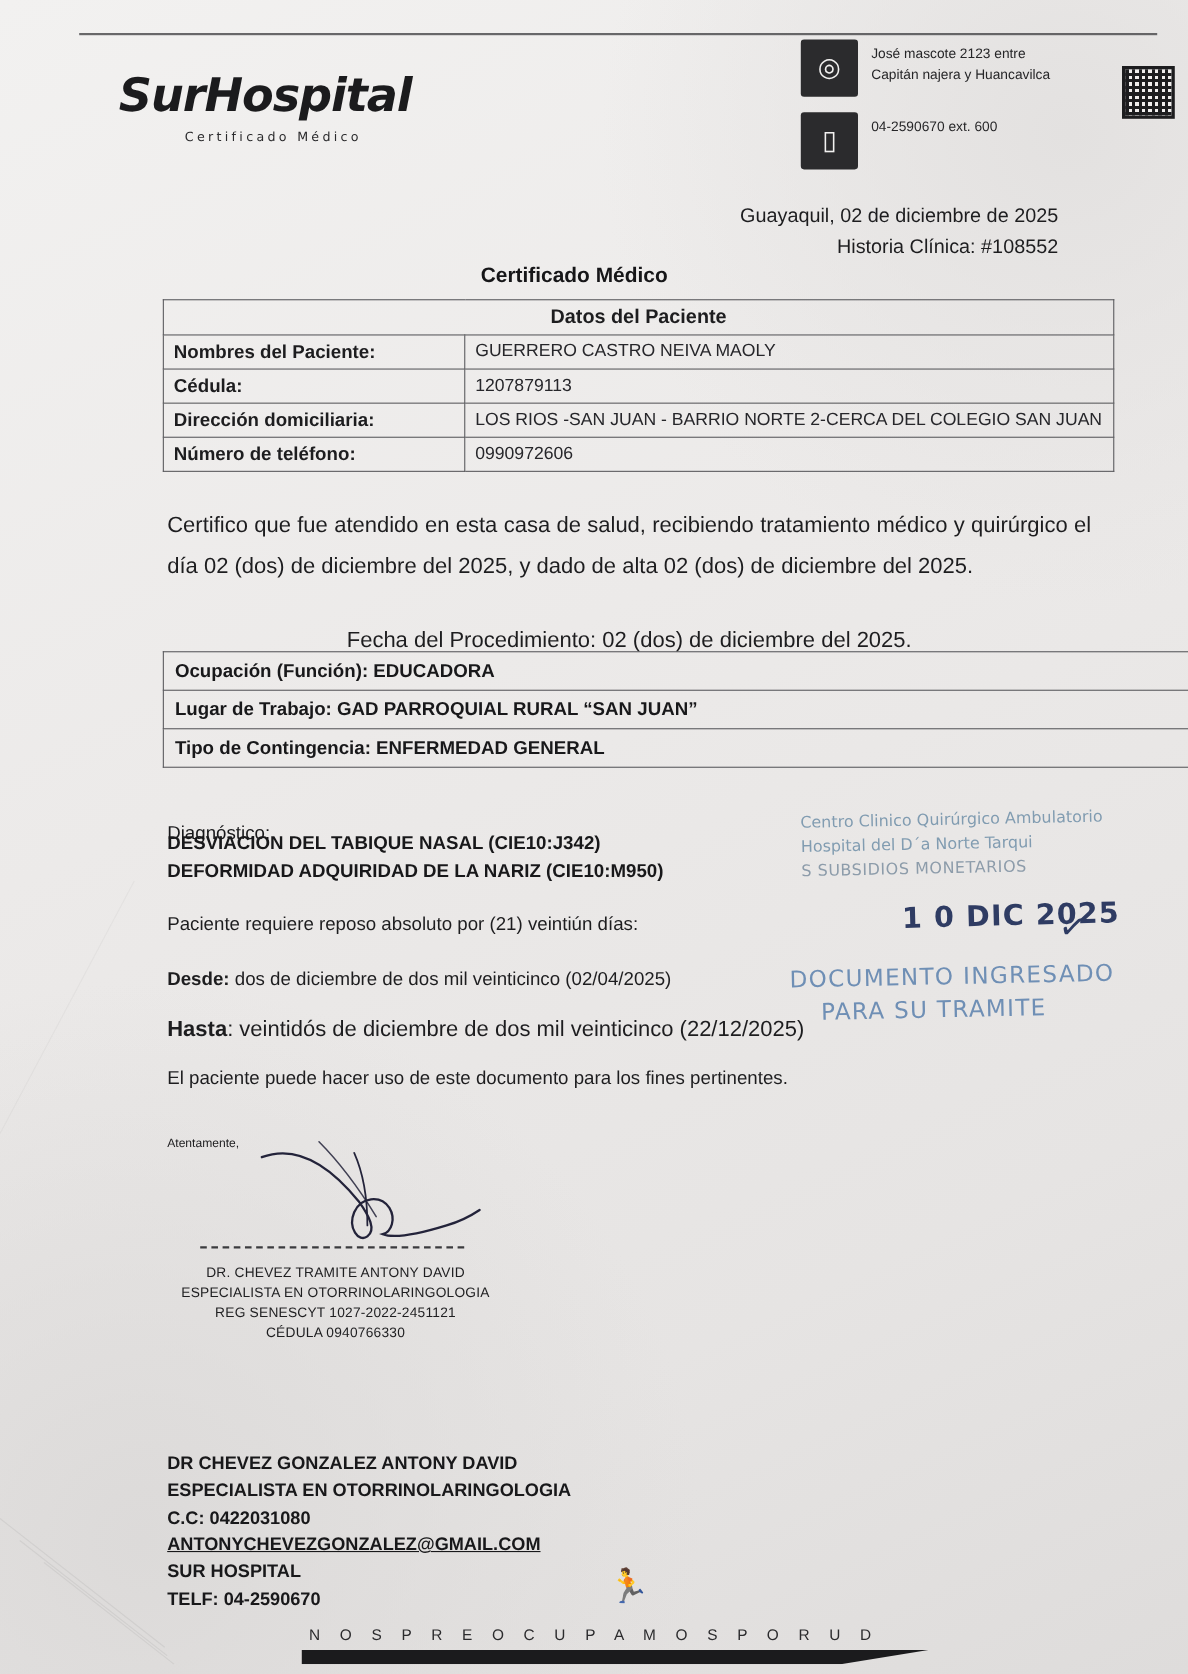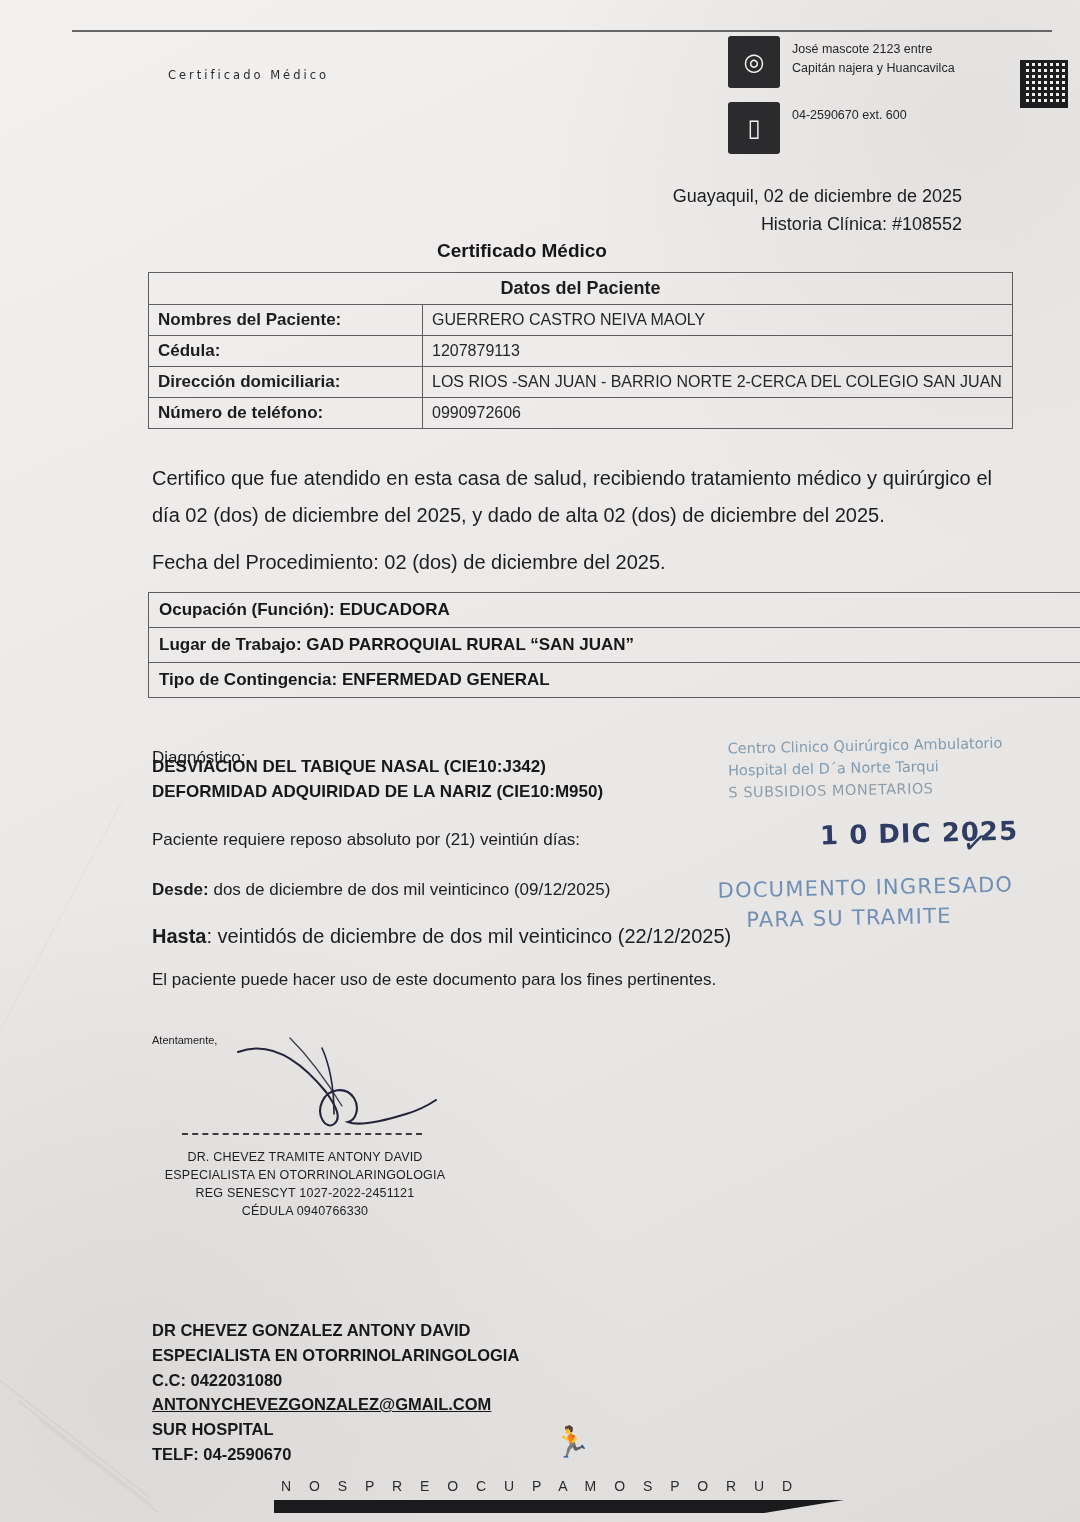--- a/index.html
+++ b/index.html
@@ -72,21 +72,21 @@
   }
   .center-head{text-align:center;font-weight:bold;font-size:18px;}
   .lbl{font-weight:bold;}
   .val{font-weight:normal;font-size:16px;color:#26262a;}
   
   .para{
     position:absolute;left:152px;width:840px;
     font-size:20px;color:#1d1d1f;line-height:1.85;text-align:justify;
   }
   #p-certifico{top:460px;}
-  #p-fecha{top:544px;text-align:left;}
+  #p-fecha{top:564px;text-align:center;}
   
   table.occ{
     position:absolute;left:148px;top:592px;width:1034px;
     border-collapse:collapse;font-size:17px;font-weight:bold;color:#18181a;
   }
   table.occ td{border:1px solid #5d5d60;padding:7px 10px;}
   
   .diag-label{position:absolute;left:152px;top:748px;font-size:17px;font-weight:normal;color:#18181a;}
   .diag-lines{position:absolute;left:152px;top:755px;font-size:17px;font-weight:bold;color:#18181a;line-height:1.45;}
   .reposo{position:absolute;left:152px;top:830px;font-size:17px;color:#1d1d1f;}
@@ -160,20 +160,21 @@
   #cr4{left:0;top:1030px;width:260px;height:1px;transform:rotate(-62deg);transform-origin:left center;opacity:.5;}
 </style>
 </head>
 <body>
 
 <div id="sheet">
 
   <div class="topline"></div>
 
   <div class="brand">
+    <span>SurHospital</span>
     <span class="sub">Certificado Médico</span>
   </div>
 
   <div class="contact-box">
     <div class="contact-row">
       <div class="badge">◎</div>
       <div class="contact-text">
         <div>José mascote 2123 entre</div>
         <div>Capitán najera y Huancavilca</div>
       </div>
@@ -241,21 +242,21 @@
   <div class="diag-label">Diagnóstico:</div>
   <div class="diag-lines">
     <div>DESVIACION DEL TABIQUE NASAL (CIE10:J342)</div>
     <div>DEFORMIDAD ADQUIRIDAD DE LA NARIZ (CIE10:M950)</div>
   </div>
 
   <div class="reposo">Paciente requiere reposo absoluto por (21) veintiún días:</div>
 
   <div class="desde">
     <span class="bold">Desde:</span>
-    <span>dos de diciembre de dos mil veinticinco (09/12/2025)</span>
+    <span>dos de diciembre de dos mil veinticinco (02/04/2025)</span>
   </div>
 
   <div class="hasta">
     <span class="bold">Hasta</span><span>:  veintidós de diciembre de dos mil veinticinco (22/12/2025)</span>
   </div>
 
   <div class="fines">El paciente puede hacer uso de este documento para los fines pertinentes.</div>
   <div class="atte">Atentamente,</div>
 
   <svg class="sig-svg" width="260" height="110" viewBox="0 0 260 110">

